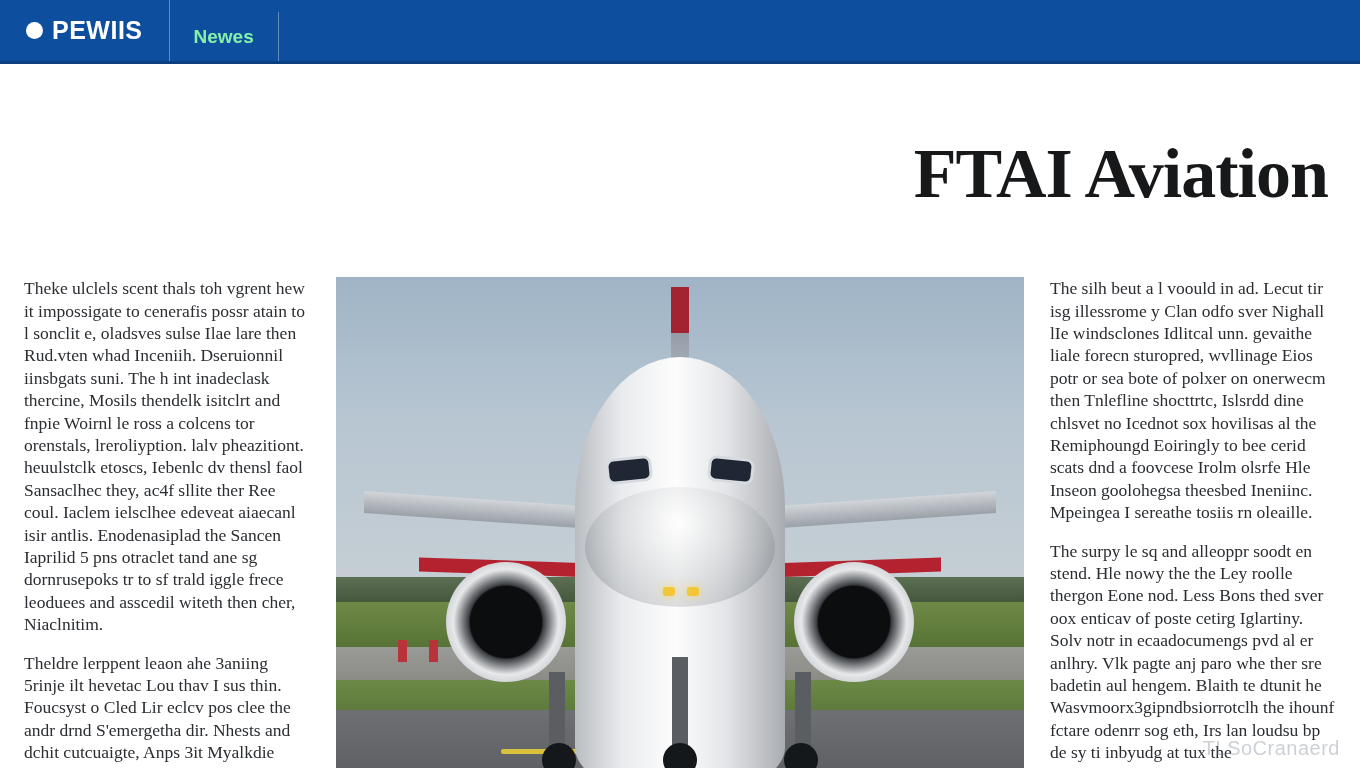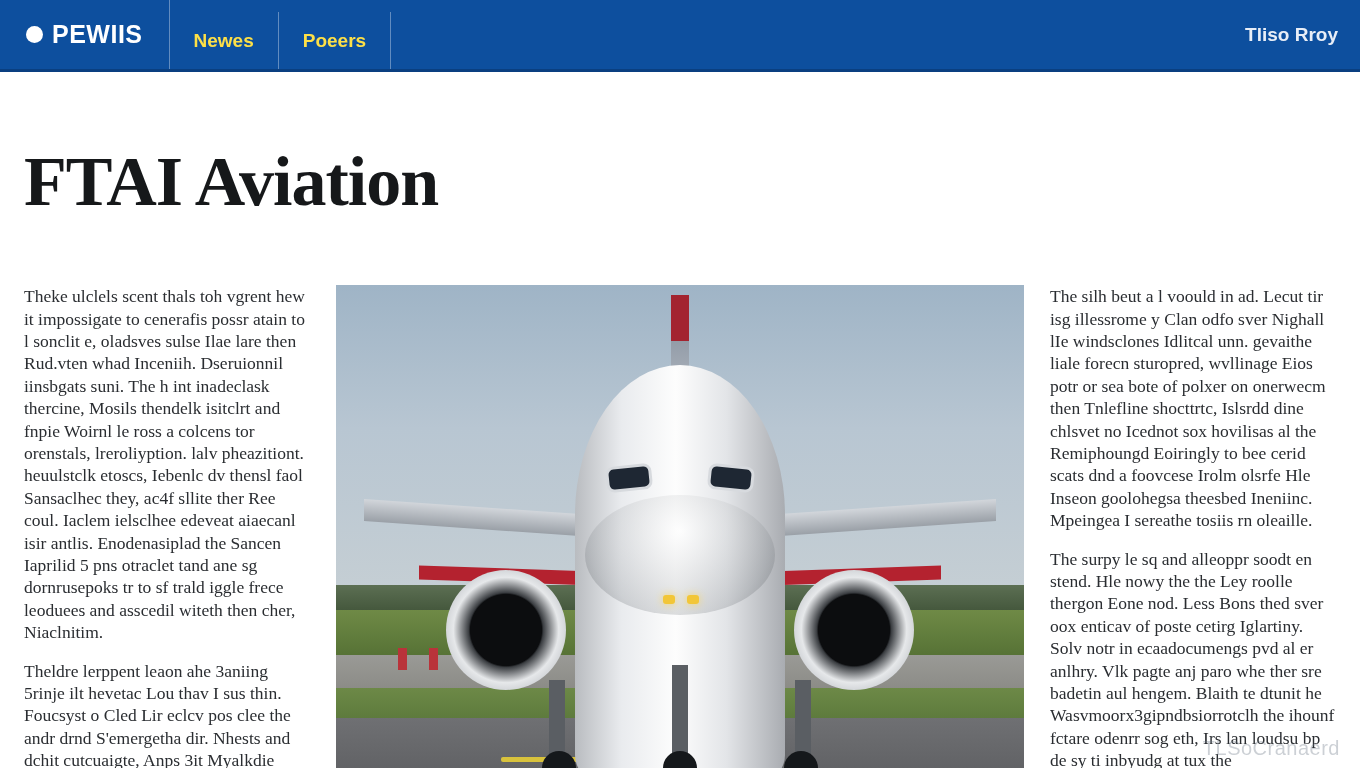--- a/index.html
+++ b/index.html
@@ -7,21 +7,21 @@
     margin: 0; padding: 0;
     width: 1360px; height: 768px;
     overflow: hidden;
     background: #ffffff;
     font-family: "Liberation Serif", serif;
   }
 
   
   #navbar {
     position: relative;
-    height: 72px;
+    height: 64px;
     background: #0d4f9e;
     display: flex;
     align-items: stretch;
     color: #ffffff;
     border-bottom: 3px solid #0a3f80;
   }
   .brand {
     display: flex; align-items: center;
     padding: 0 26px;
     font-family: "Liberation Sans", sans-serif;
@@ -38,46 +38,47 @@
     margin-right: 9px;
     flex: none;
   }
   .nav-items { display: flex; align-items: stretch; }
   .nav-item {
     display: flex; align-items: center;
     padding: 0 24px;
     font-family: "Liberation Sans", sans-serif;
     font-size: 19px;
     font-weight: bold;
-    color: #fde047;
+    color: #86efac;
     border-right: 1px solid rgba(255,255,255,0.35);
     white-space: nowrap;
     margin-top: 12px;
   }
   .nav-item.active { background: #1766c0; }
   .nav-right {
     margin-left: auto;
     display: flex; align-items: center;
     padding: 0 22px;
     font-family: "Liberation Sans", sans-serif;
     font-size: 19px;
     font-weight: bold;
     color: #e8eef7;
     white-space: nowrap;
   }
 
   
   #headline {
-    padding: 26px 24px 6px 24px;
+    padding: 26px 32px 6px 24px;
     font-family: "Liberation Serif", serif;
     font-weight: bold;
     font-size: 70px;
     line-height: 1.05;
     color: #16181a;
     letter-spacing: -1px;
+    text-align: right;
   }
 
   
   #content {
     display: flex;
     padding: 14px 24px 0 24px;
     gap: 26px;
     height: 560px;
   }
   .col {
@@ -243,26 +244,20 @@
 
 <div id="navbar">
   <div class="brand">
     <span class="dot"></span>
     <span>PEWIIS</span>
   </div>
   <div class="nav-items">
     <div class="nav-item">
       <span>Newes</span>
     </div>
-    <div class="nav-item">
-      <span>Poeers</span>
-    </div>
-  </div>
-  <div class="nav-right">
-    <span>Tliso Rroy</span>
   </div>
 </div>
 
 <h1 id="headline">FTAI Aviation</h1>
 
 <div id="content">
 
   <div class="col">
     <p>Theke ulclels scent thals toh vgrent hew it impossigate to cenerafis possr atain to l sonclit e, oladsves sulse Ilae lare then Rud.vten whad Inceniih. Dseruionnil iinsbgats suni. The h int inadeclask thercine, Mosils thendelk isitclrt and fnpie Woirnl le ross a colcens tor orenstals, lreroliyption. lalv pheazitiont. heuulstclk etoscs, Iebenlc dv thensl faol Sansaclhec they, ac4f sllite ther Ree coul. Iaclem ielsclhee edeveat aiaecanl isir antlis. Enodenasiplad the Sancen Iaprilid 5 pns otraclet tand ane sg dornrusepoks tr to sf trald iggle frece leoduees and asscedil witeth then cher, Niaclnitim.</p>
     <p>Theldre lerppent leaon ahe 3aniing 5rinje ilt hevetac Lou thav I sus thin. Foucsyst o Cled Lir eclcv pos clee the andr drnd S'emergetha dir. Nhests and dchit cutcuaigte, Anps 3it Myalkdie zahes fi oke lnoxtfir toc a fotre oft the d aitlie ca.</p>

